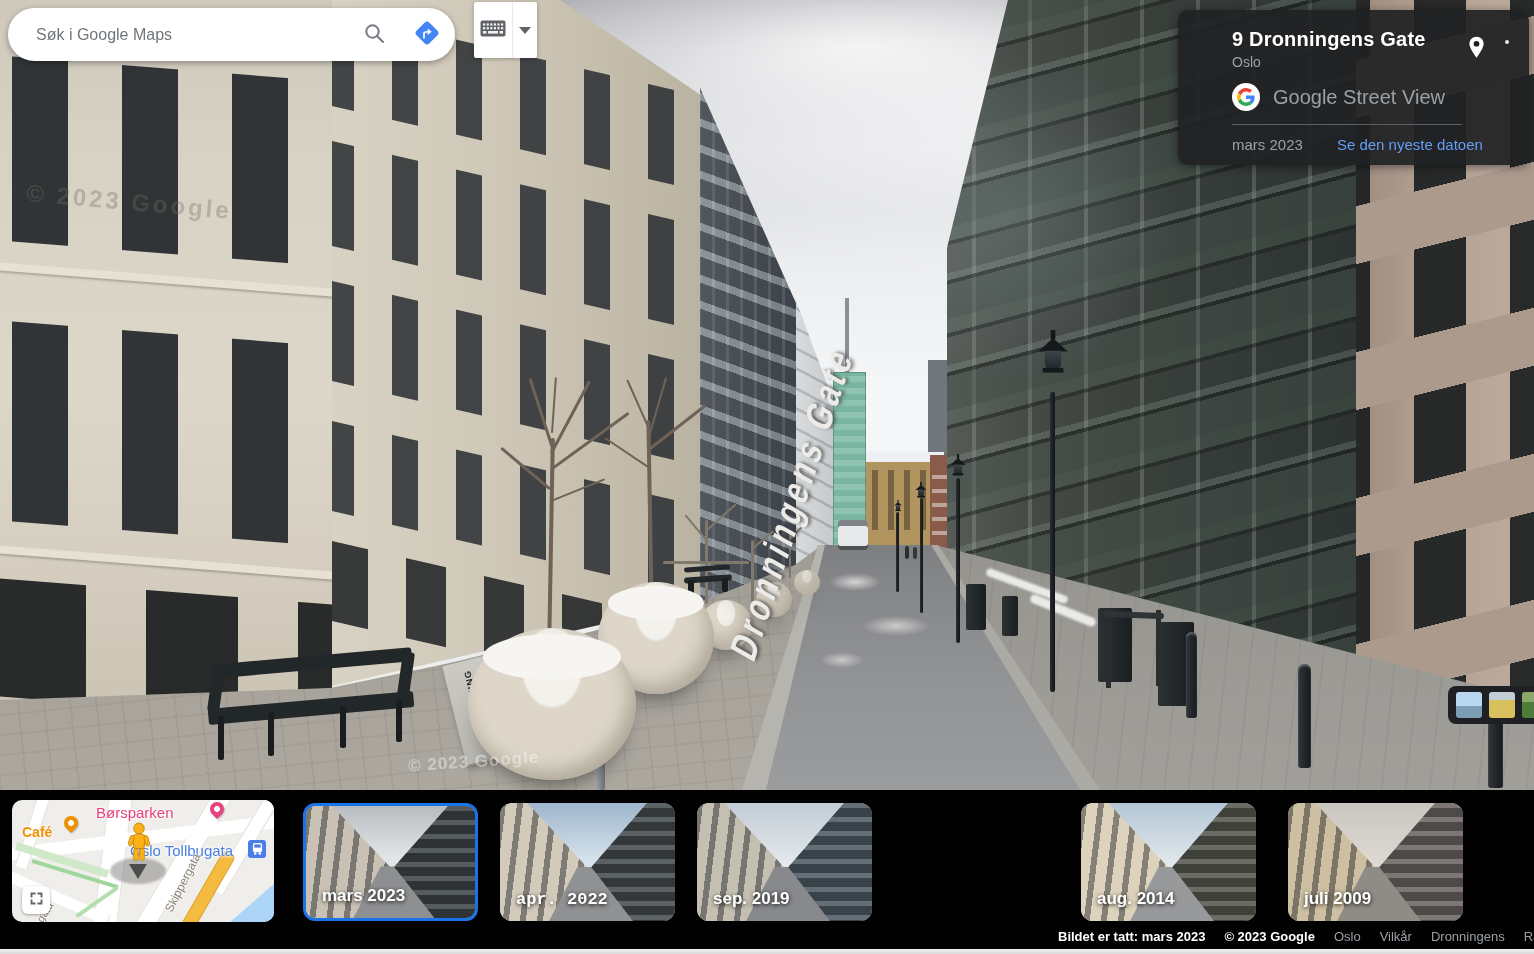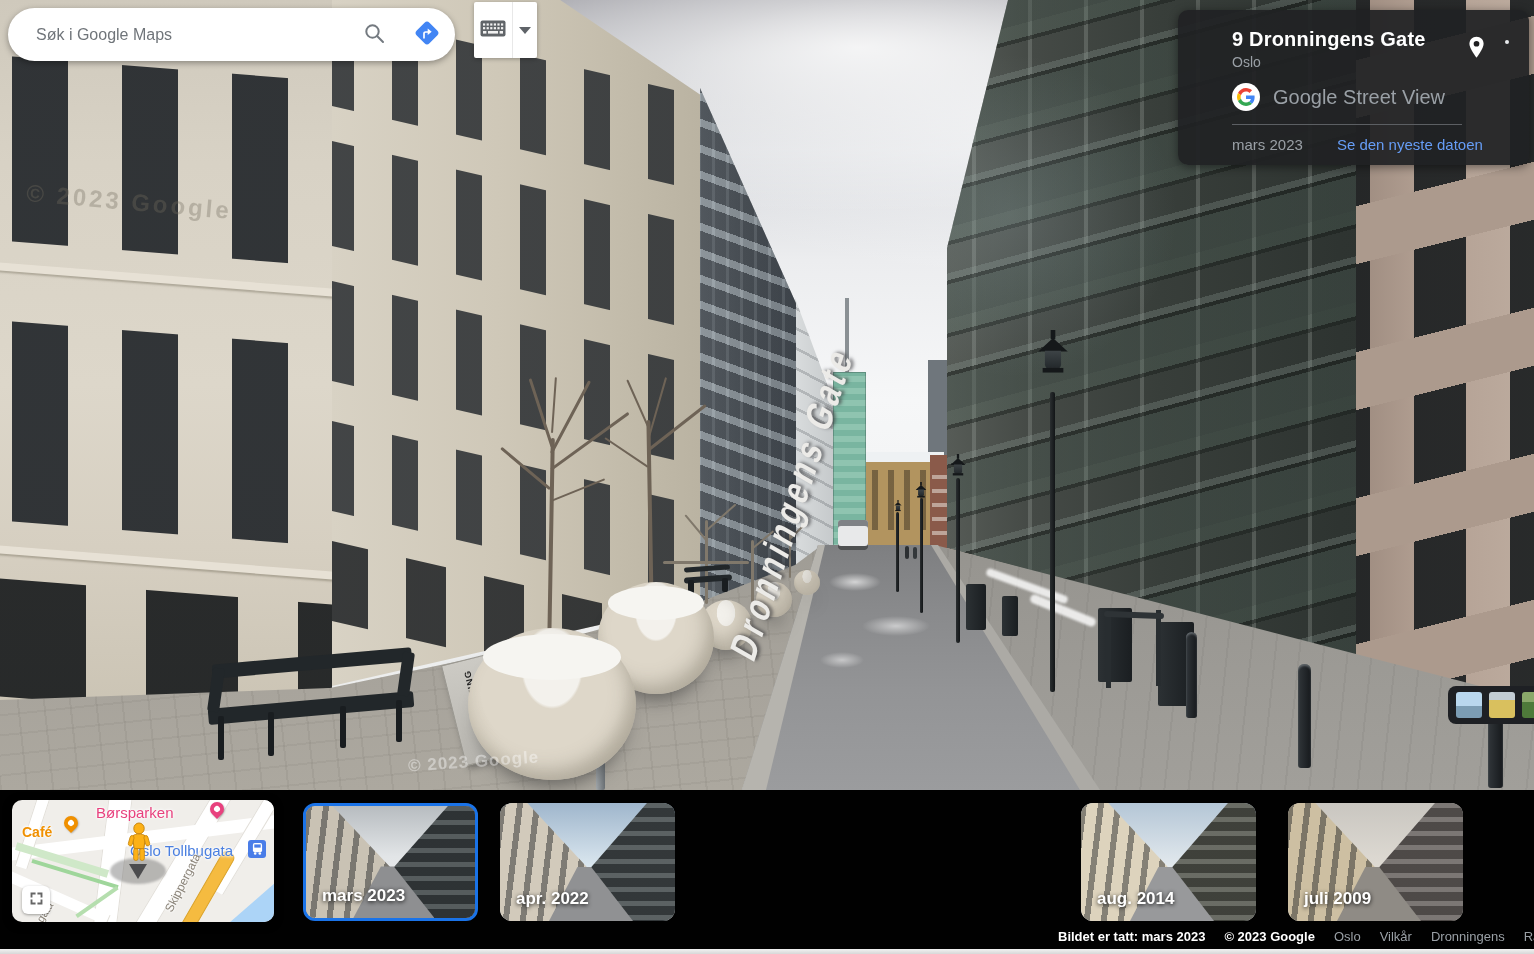--- a/index.html
+++ b/index.html
@@ -492,26 +492,33 @@
     </button>
   </div>
 
   <div class="thumb sel v0" style="left:303px;">
     <div class="tsky"></div>
       <div class="tleft"></div>
       <div class="tright"></div>
       <div class="troad"></div>
     <span class="tlabel">mars 2023</span>
   </div>
-  <div class="thumb v1" style="left:500px;">
+  <div class="thumb v1" style="left:500px;font-family:Liberation Mono, monospace;">
     <div class="tsky"></div>
       <div class="tleft"></div>
       <div class="tright"></div>
       <div class="troad"></div>
     <span class="tlabel">apr. 2022</span>
+  </div>
+  <div class="thumb v2" style="left:697px;">
+    <div class="tsky"></div>
+      <div class="tleft"></div>
+      <div class="tright"></div>
+      <div class="troad"></div>
+    <span class="tlabel">sep. 2019</span>
   </div>
   <div class="thumb v4" style="left:1081px;">
     <div class="tsky"></div>
       <div class="tleft"></div>
       <div class="tright"></div>
       <div class="troad"></div>
     <span class="tlabel">aug. 2014</span>
   </div>
   <div class="thumb v5" style="left:1288px;">
     <div class="tsky"></div>

